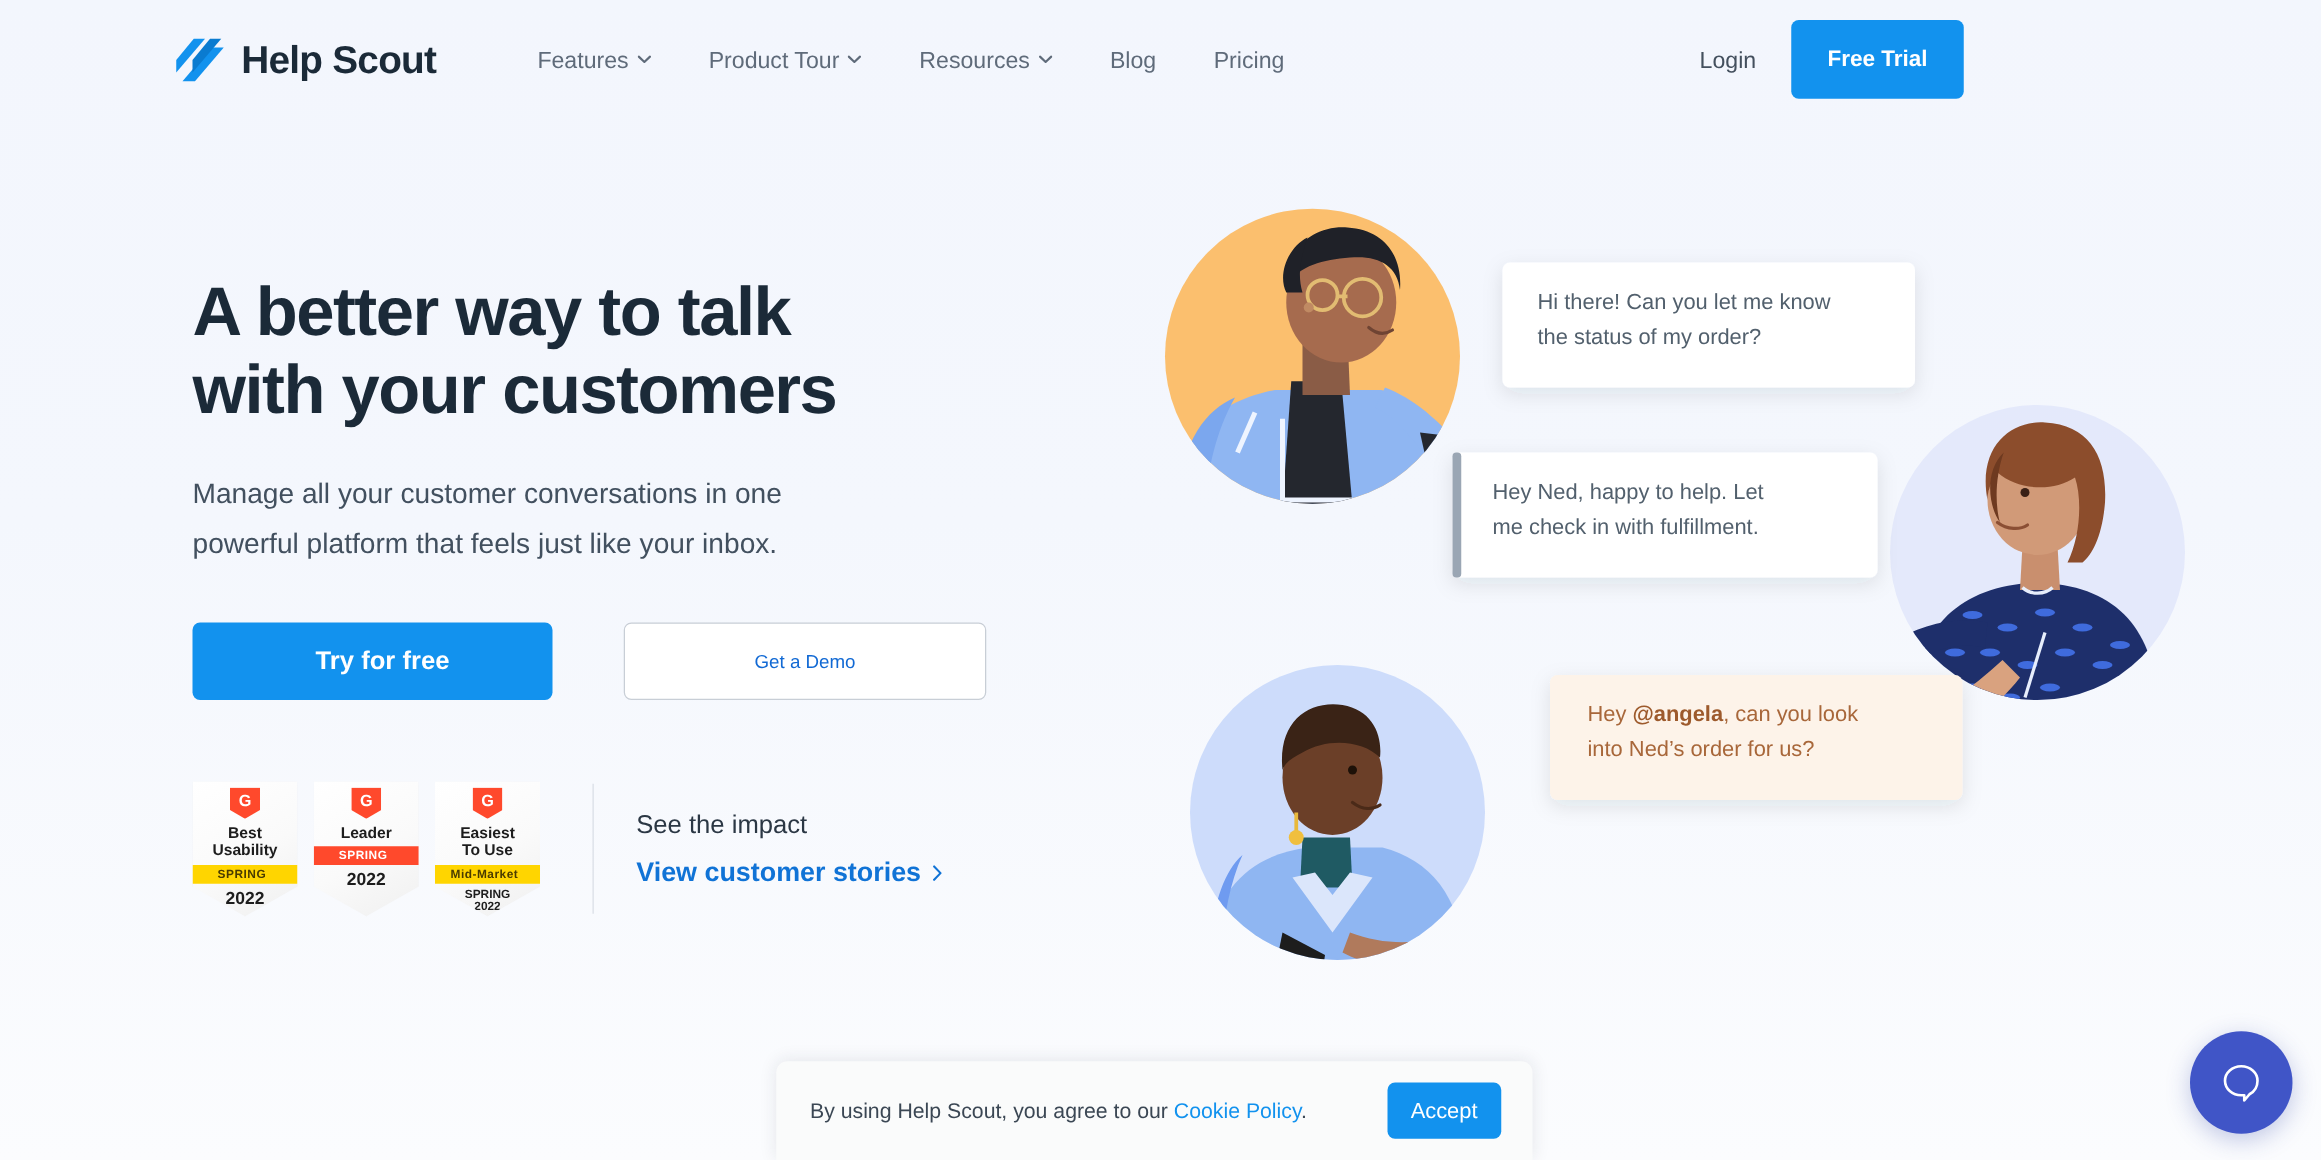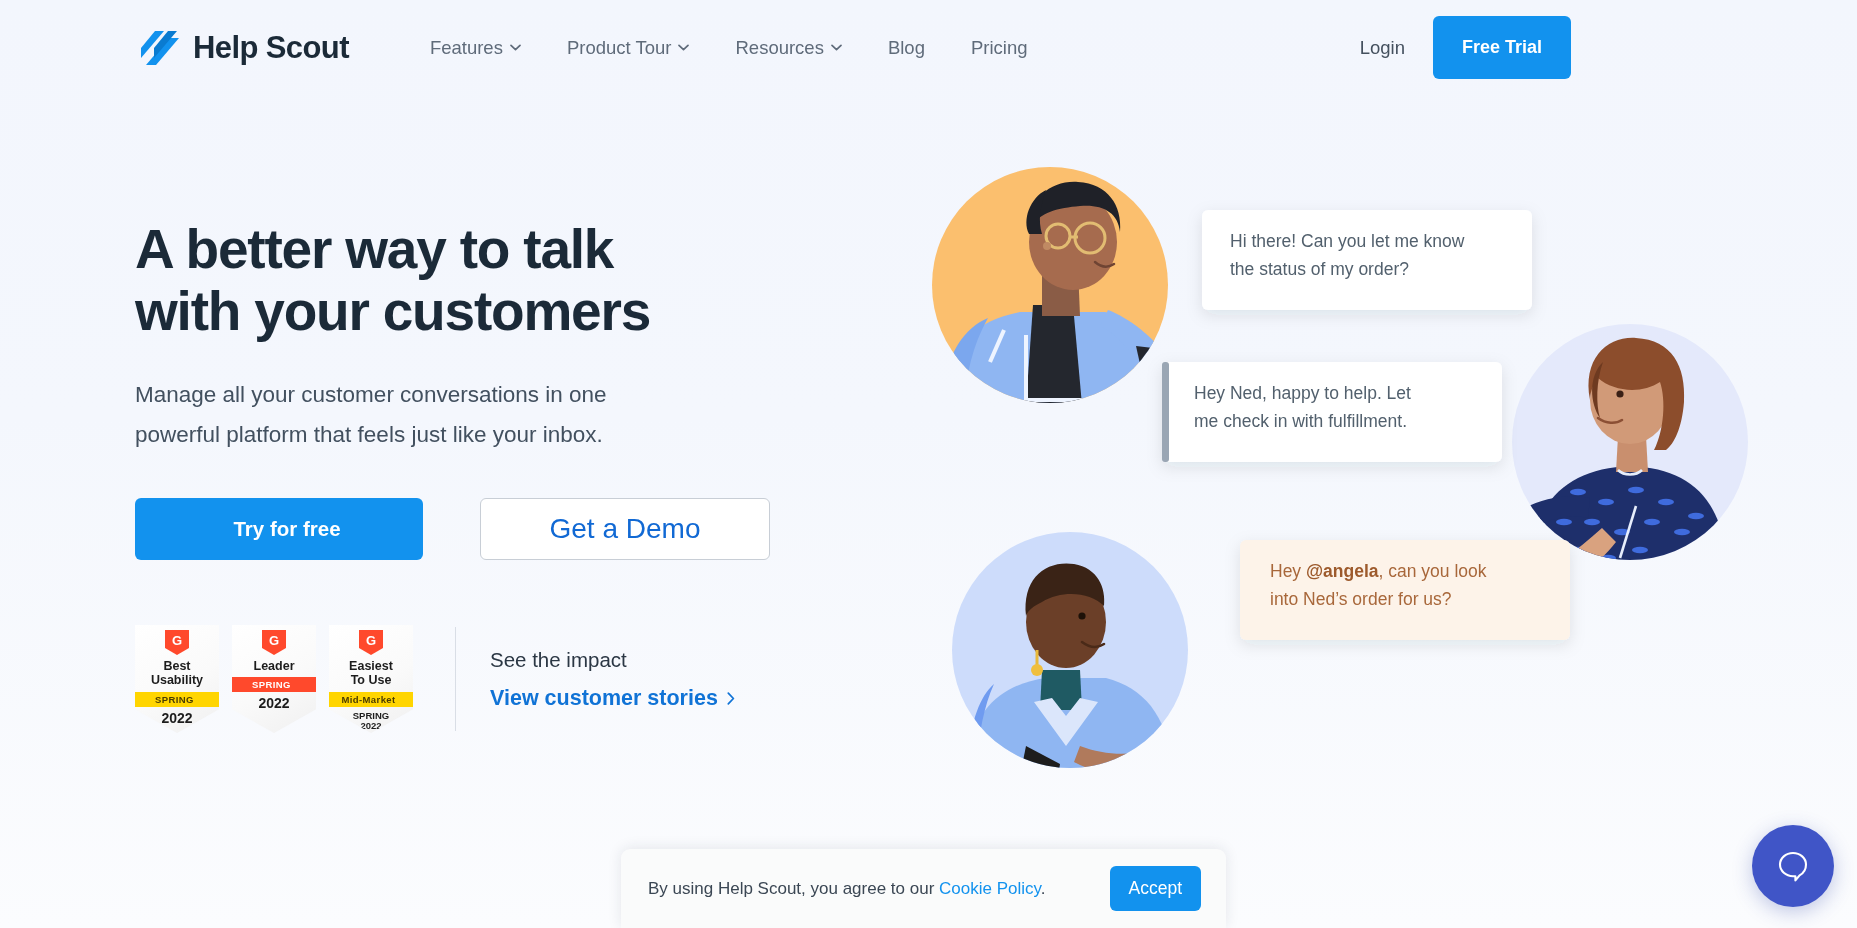--- a/index.html
+++ b/index.html
@@ -33,36 +33,36 @@
     margin-left: auto; margin-right: 138px; display: flex; align-items: center; gap: 28px;
   }
   .login-link { font-size: 18.5px; color: #44505e; cursor: pointer; white-space: nowrap;}
   .btn-free-trial {
     background: #1292ee; color: #fff; font-size: 18px; font-weight: 700;
     border: none; border-radius: 6px; padding: 21px 29px; cursor: pointer;
     white-space: nowrap;
   }
 
   
-  .hero-left { position: absolute; left: 135px; top: 218px; width: 660px; }
+  .hero-left { position: absolute; left: 154px; top: 218px; width: 660px; }
   .hero-title {
     font-size: 55px; line-height: 1.13; font-weight: 700;
     color: #1b2a38; letter-spacing: -1.2px;
   }
   .hero-sub {
     margin-top: 33px; font-size: 22.5px; line-height: 1.75; color: #42505f;
     max-width: 600px;
   }
   .hero-ctas { margin-top: 44px; display: flex; align-items: center; gap: 57px; }
   .btn-primary {
     background: #1292ee; color: #fff; font-size: 20.5px; font-weight: 700;
     border: none; border-radius: 6px; width: 288px; height: 62px; cursor: pointer; padding-left: 16px;
   }
   .btn-secondary {
-    background: #ffffff; color: #1169d4; font-size: 28px; font-weight: 500;
+    background: #ffffff; color: #1169d4; font-size: 15px; font-weight: 500;
     border: 1px solid #c8ced6; border-radius: 6px; width: 290px; height: 62px;
     cursor: pointer;
   }
 
   
   .proof-row { margin-top: 65px; display: flex; align-items: center; }
   .badges { display: flex; align-items: flex-start; gap: 13px; }
   .badge {
     position: relative; width: 84px; height: 108px;
     background: linear-gradient(150deg,#ffffff 0%, #fafafa 55%, #f0f0f0 100%);

